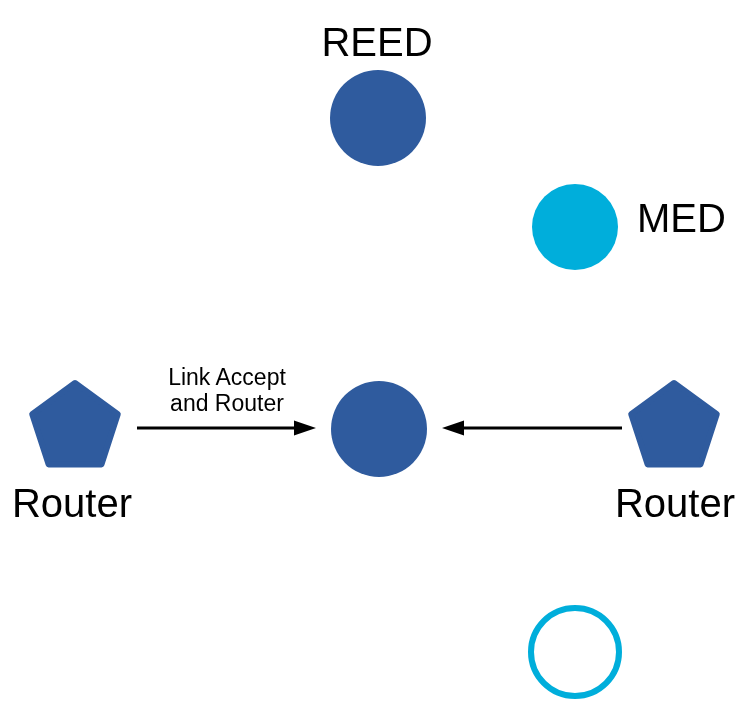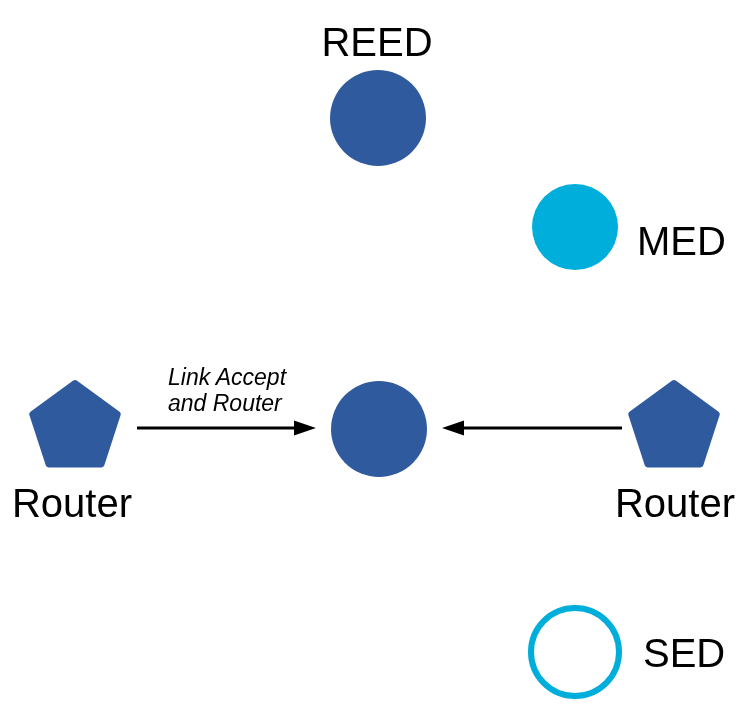--- a/index.html
+++ b/index.html
@@ -28,33 +28,33 @@
   .edge-head   { fill: var(--line-color, #000000); }
 
   .node-label {
     position: absolute;
     font-size: 40px;
     line-height: 40px;
     color: var(--text-color, #000000);
     white-space: nowrap;
   }
   .label-reed        { left: 377px; top: 22px;  transform: translateX(-50%); }
-  .label-med         { left: 637px; top: 241px; transform: translateY(-50%); }
+  .label-med         { left: 637px; top: 218px; transform: translateY(-50%); }
   .label-sed         { left: 643px; top: 653px; transform: translateY(-50%); }
   .label-router-left { left: 72px;  top: 503px; transform: translate(-50%, -50%); }
   .label-router-right{ left: 675px; top: 503px; transform: translate(-50%, -50%); }
 
   .edge-label {
     position: absolute;
     left: 227px;
     top: 390px;
     transform: translate(-50%, -50%);
     font-size: 23px;
     line-height: 26px;
-    font-style: italic;
+    text-align: center;
     color: var(--text-color, #000000);
     white-space: nowrap;
   }
 </style>
 </head>
 <body>
 
 <div class="canvas">
 
   <svg width="752" height="720" viewBox="0 0 752 720">
@@ -79,20 +79,19 @@
   </svg>
 
   <div class="node-label label-reed">REED</div>
 
   <div class="node-label label-med">MED</div>
 
   <div class="node-label label-router-left">Router</div>
 
   <div class="node-label label-router-right">Router</div>
 
-  <div class="node-label label-sed">SED</div>
 
   <div class="edge-label">
     <div>Link Accept</div>
     <div>and Router</div>
   </div>
 
 </div>
 
 </body></html>

